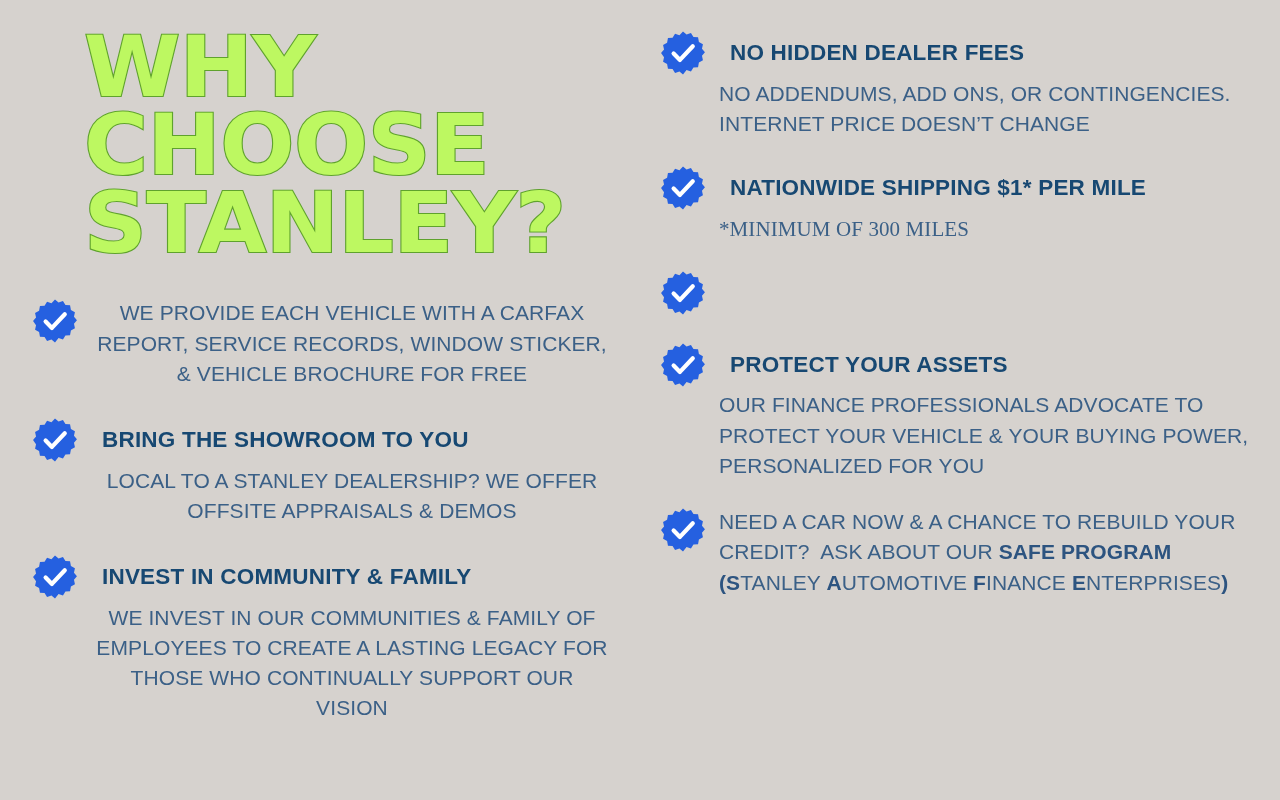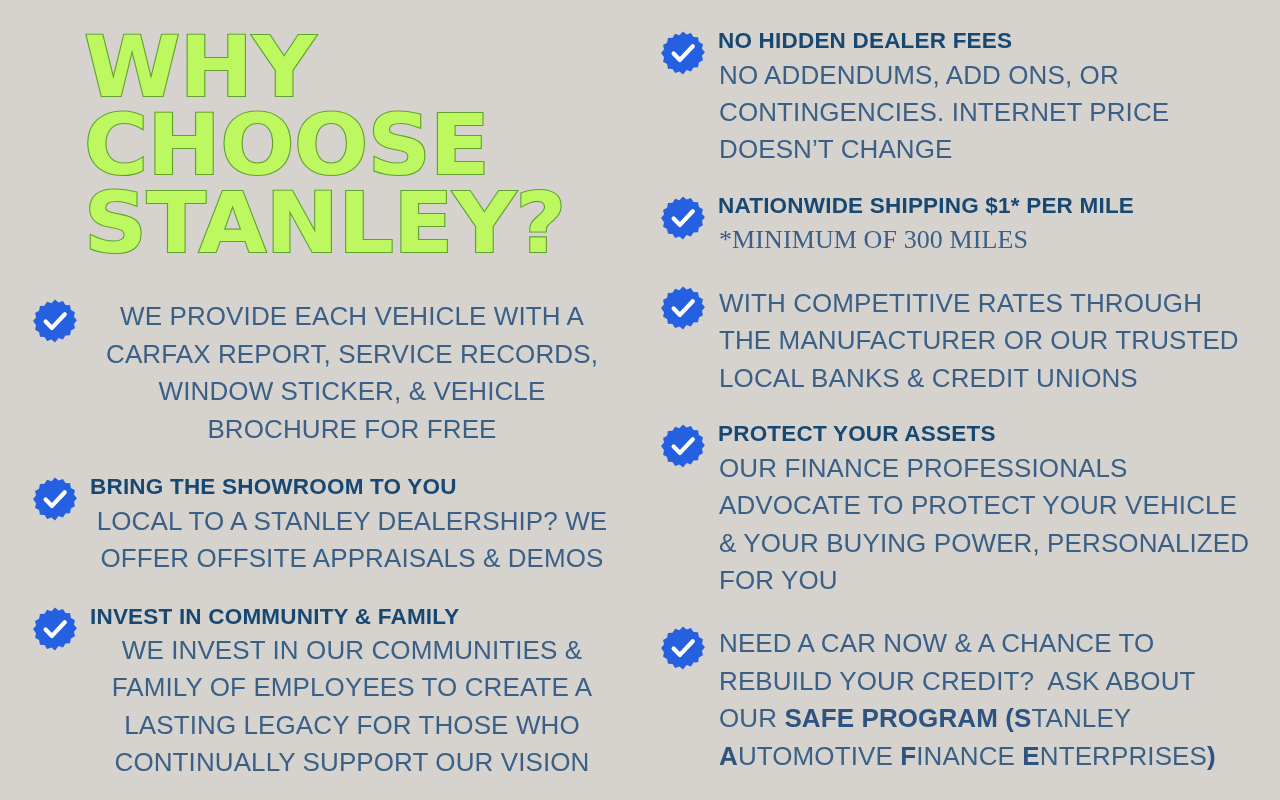--- a/index.html
+++ b/index.html
@@ -63,31 +63,31 @@
     height: 46px;
     margin-right: 12px;
     margin-top: 2px;
     position: relative;
   }
   .badge svg { display: block; width: 46px; height: 46px; }
 
   .bullet-body { flex: 1 1 auto; min-width: 0; }
 
   .bullet-title {
-    margin: 0;
+    margin: 12px;
     font-size: 22.5px;
     line-height: 1.18;
     font-weight: 700;
     letter-spacing: 0.2px;
     color: #174872;
     text-transform: uppercase;
   }
   .bullet-desc {
     margin: 2px 0 0 0;
-    font-size: 26px;
+    font-size: 21px;
     line-height: 1.44;
     font-weight: 400;
     letter-spacing: 0.1px;
     color: #3b6087;
     text-transform: uppercase;
   }
   .bullet-desc.indented { padding-left: 8px; font-family: Liberation Serif, serif; }
   .bullet-desc b { font-weight: 700; color: #2d5480; }
 
   
@@ -174,21 +174,20 @@
     </div>
 
     <div class="bullet">
       <span class="badge">
         <svg viewBox="0 0 48 48" aria-hidden="true">
           <path fill="#2560e0" d="M24 1.6l3.7 3.1 4.6-1.5 2.6 4.1 4.8.3.9 4.8 4.2 2.4-1 4.7 3.1 3.7-3.1 3.7 1 4.7-4.2 2.4-.9 4.8-4.8.3-2.6 4.1-4.6-1.5L24 46.4l-3.7-3.1-4.6 1.5-2.6-4.1-4.8-.3-.9-4.8-4.2-2.4 1-4.7L1.1 24l3.1-3.7-1-4.7 4.2-2.4.9-4.8 4.8-.3 2.6-4.1 4.6 1.5z"></path>
           <path fill="none" stroke="#ffffff" stroke-width="4.4" stroke-linecap="round" stroke-linejoin="round" d="M14.2 24.6l6.6 6.6 13.4-14.2"></path>
         </svg>
       </span>
       <div class="bullet-body">
-        <div class="bullet-desc">WITH COMPETITIVE RATES THROUGH THE MANUFACTURER OR OUR TRUSTED LOCAL BANKS &amp; CREDIT UNIONS</div>
       </div>
     </div>
 
     <div class="bullet">
       <span class="badge">
         <svg viewBox="0 0 48 48" aria-hidden="true">
           <path fill="#2560e0" d="M24 1.6l3.7 3.1 4.6-1.5 2.6 4.1 4.8.3.9 4.8 4.2 2.4-1 4.7 3.1 3.7-3.1 3.7 1 4.7-4.2 2.4-.9 4.8-4.8.3-2.6 4.1-4.6-1.5L24 46.4l-3.7-3.1-4.6 1.5-2.6-4.1-4.8-.3-.9-4.8-4.2-2.4 1-4.7L1.1 24l3.1-3.7-1-4.7 4.2-2.4.9-4.8 4.8-.3 2.6-4.1 4.6 1.5z"></path>
           <path fill="none" stroke="#ffffff" stroke-width="4.4" stroke-linecap="round" stroke-linejoin="round" d="M14.2 24.6l6.6 6.6 13.4-14.2"></path>
         </svg>
       </span>

